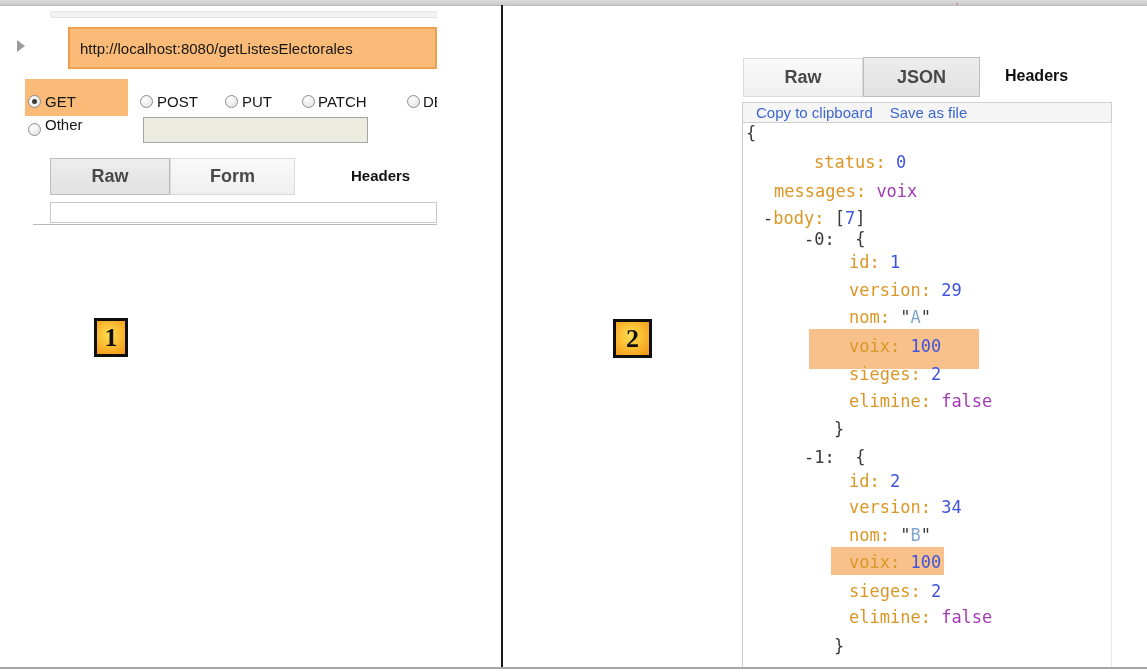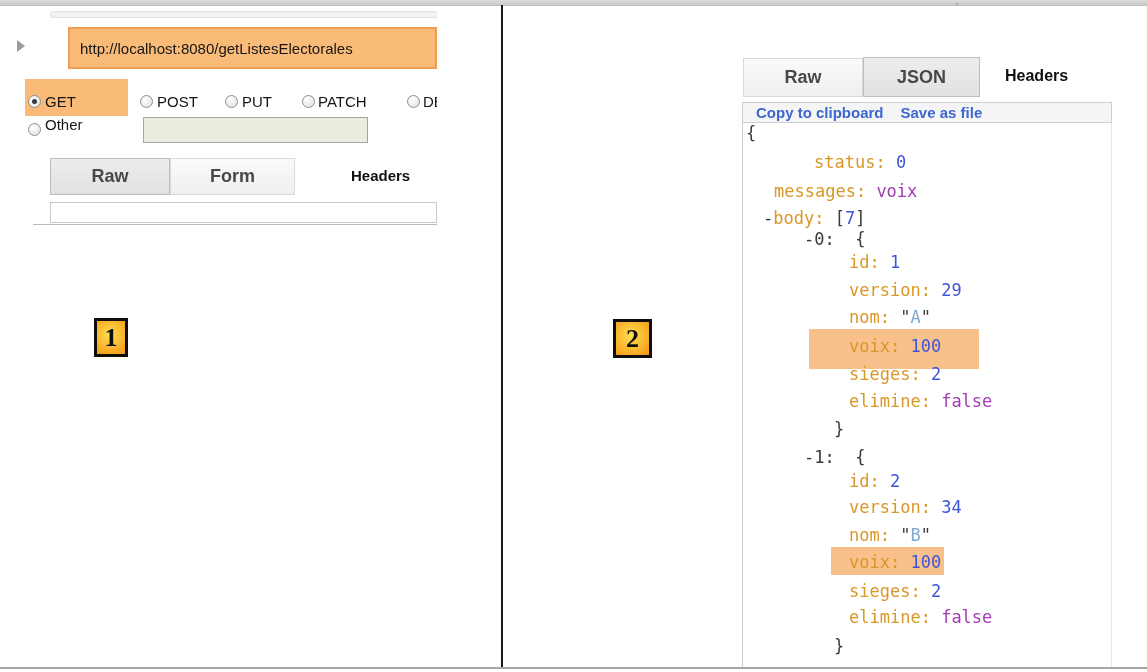--- a/index.html
+++ b/index.html
@@ -39,21 +39,21 @@
 
   .marker{border:3px solid #0e0e0e;background:radial-gradient(circle at 45% 42%,#ffdf52 0%,#f7a51f 78%,#f29417 100%);
           display:flex;align-items:center;justify-content:center;
           font-family:"Liberation Serif",serif;font-weight:bold;font-size:26px;color:#101010;box-sizing:border-box;}
   #marker-1{left:94px;top:318px;width:34px;height:39px;}
   #marker-2{left:613px;top:319px;width:39px;height:39px;}
 
   
   #copy-bar{left:742px;top:102px;width:370px;height:21px;background:#f5f5f5;border:1px solid #cfcfcf;box-sizing:border-box;
             display:flex;align-items:center;gap:17px;padding-left:13px;}
-  .action-link{font-size:15px;color:#3c67cf;white-space:nowrap;cursor:pointer;font-weight:bold;}
+  .action-link{font-size:15px;color:#3c67cf;white-space:nowrap;cursor:pointer;}
 
   #json-body{left:742px;top:123px;width:370px;height:545px;background:#fff;
              border-left:1px solid #cccccc;border-right:1px solid #e7e7e7;box-sizing:border-box;overflow:hidden;}
   .jline{position:absolute;white-space:pre;font-family:"DejaVu Sans Mono",monospace;font-size:17px;line-height:20px;}
   .hl{position:absolute;background:#f8c08a;}
   .c-k{color:#db9726;} .c-n{color:#3d55dc;} .c-u{color:#a23bb3;} .c-s{color:#7fa7ce;} .c-p{color:#3a3a3a;}
 </style>
 </head>
 <body>
 

